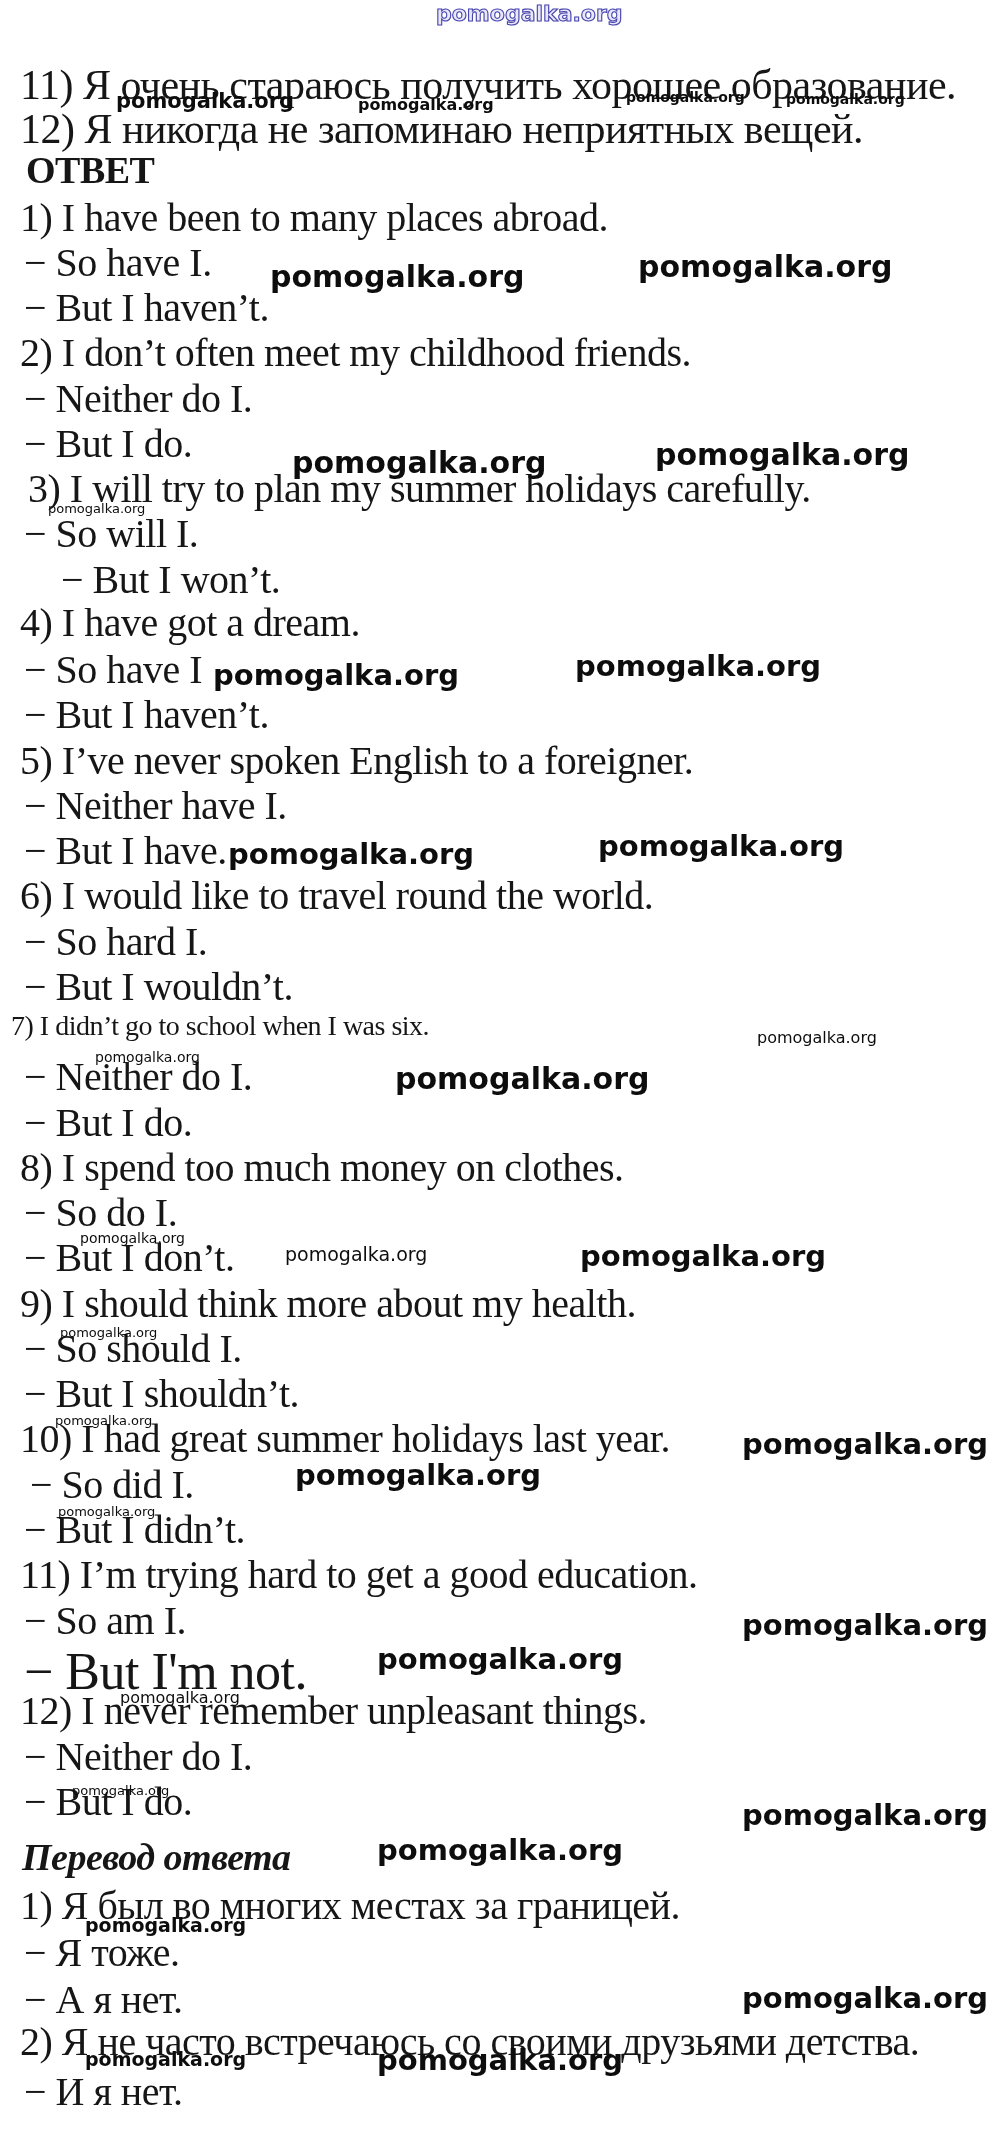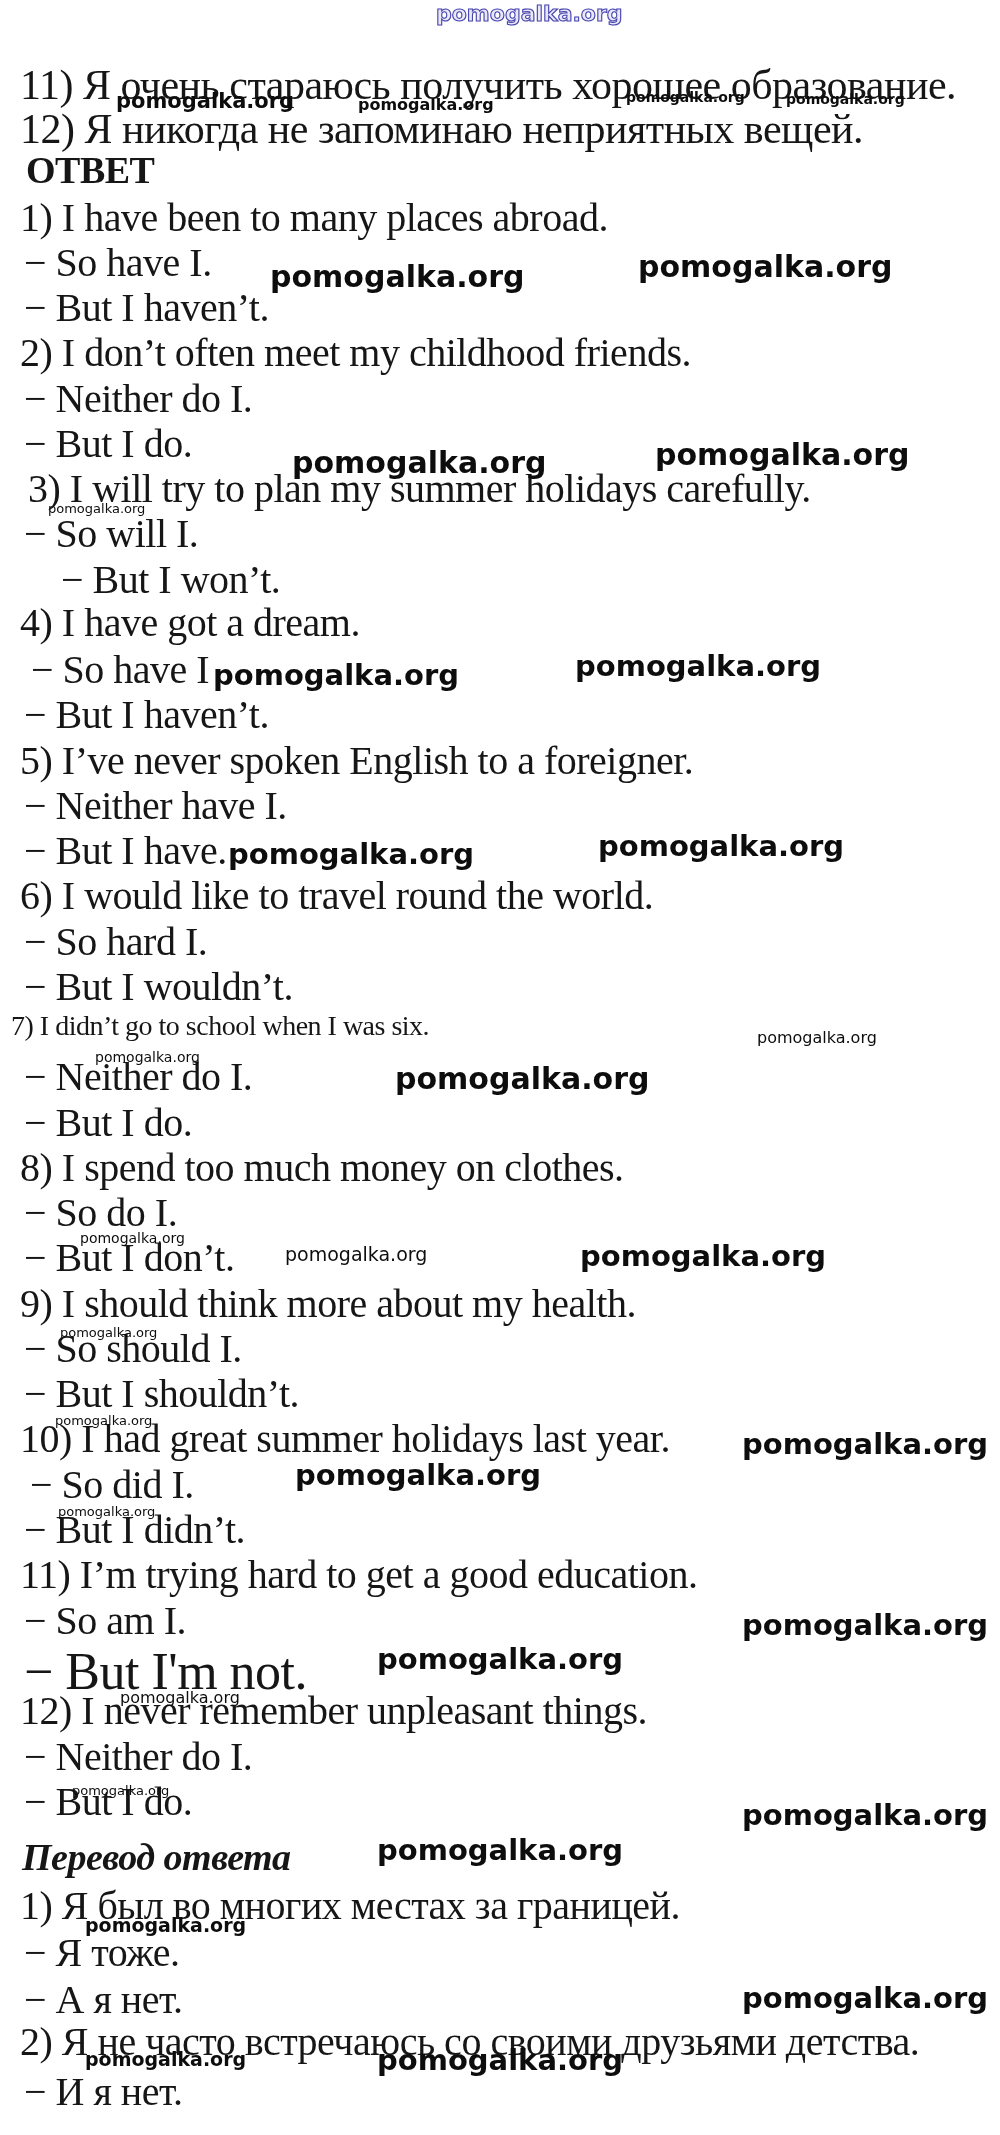--- a/index.html
+++ b/index.html
@@ -49,21 +49,21 @@
       <div class="line " style="left: 20px; top: 198px; font-size: 40px;">1) I have been to many places abroad.</div>
       <div class="line " style="left: 24px; top: 243px; font-size: 40px;">− So have I.</div>
       <div class="line " style="left: 24px; top: 288px; font-size: 40px;">− But I haven’t.</div>
       <div class="line " style="left: 20px; top: 333px; font-size: 40px;">2) I don’t often meet my childhood friends.</div>
       <div class="line " style="left: 24px; top: 379px; font-size: 40px;">− Neither do I.</div>
       <div class="line " style="left: 24px; top: 424px; font-size: 40px;">− But I do.</div>
       <div class="line " style="left: 28px; top: 469px; font-size: 40px;">3) I will try to plan my summer holidays carefully.</div>
       <div class="line " style="left: 24px; top: 514px; font-size: 40px;">− So will I.</div>
       <div class="line " style="left: 24px; top: 560px; font-size: 40px; margin-left: 37px;">− But I won’t.</div>
       <div class="line " style="left: 20px; top: 603px; font-size: 40px;">4) I have got a dream.</div>
-      <div class="line " style="left: 24px; top: 650px; font-size: 40px; margin-left: 7px;">− So have I</div>
+      <div class="line " style="left: 24px; top: 650px; font-size: 40px;">− So have I</div>
       <div class="line " style="left: 24px; top: 695px; font-size: 40px;">− But I haven’t.</div>
       <div class="line " style="left: 20px; top: 741px; font-size: 40px;">5) I’ve never spoken English to a foreigner.</div>
       <div class="line " style="left: 24px; top: 786px; font-size: 40px;">− Neither have I.</div>
       <div class="line " style="left: 24px; top: 831px; font-size: 40px;">− But I have.</div>
       <div class="line " style="left: 20px; top: 876px; font-size: 40px;">6) I would like to travel round the world.</div>
       <div class="line " style="left: 24px; top: 922px; font-size: 40px;">− So hard I.</div>
       <div class="line " style="left: 24px; top: 967px; font-size: 40px;">− But I wouldn’t.</div>
       <div class="line " style="left: 11px; top: 1012px; font-size: 28px;">7) I didn’t go to school when I was six.</div>
       <div class="line " style="left: 24px; top: 1057px; font-size: 40px;">− Neither do I.</div>
       <div class="line " style="left: 24px; top: 1103px; font-size: 40px;">− But I do.</div>

